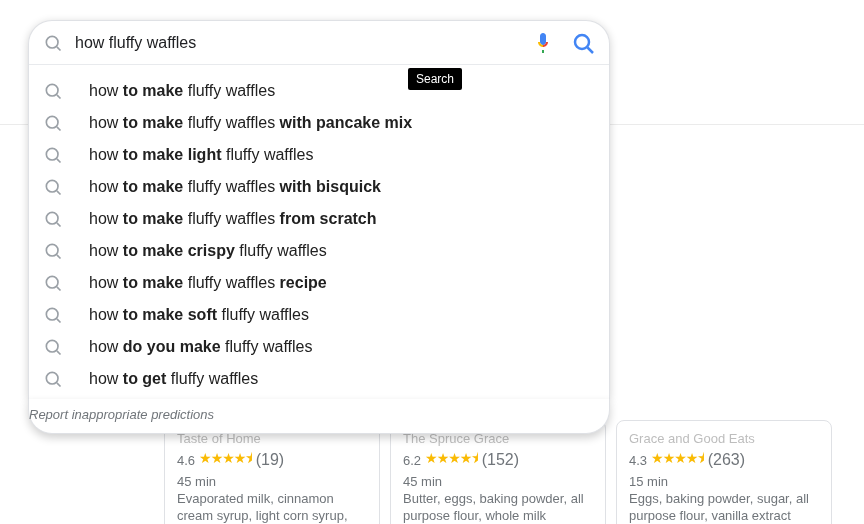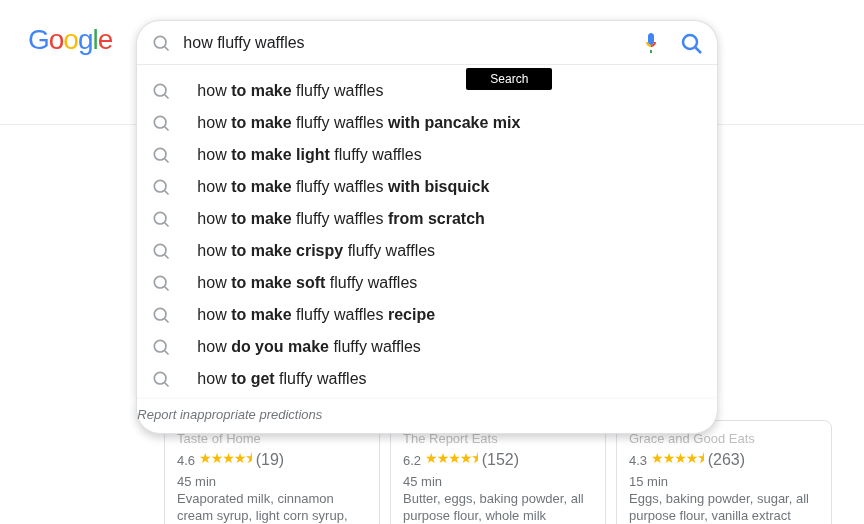--- a/index.html
+++ b/index.html
@@ -107,25 +107,25 @@
     }
     .report-link {
       font-size: 13px;
       font-style: italic;
       color: #70757a;
       cursor: pointer;
     }
     .tooltip {
       position: absolute;
       top: 48px;
-      right: 166px;
+      right: 148px;
       background: #000;
       color: #fff;
       font-size: 12px;
-      padding: 4px 24px;
+      padding: 4px 8px;
       border-radius: 2px;
       z-index: 20;
     }
     .divider {
       position: absolute;
       top: 124px;
       left: 0;
       right: 0;
       height: 1px;
       background: #ebebeb;
@@ -154,23 +154,20 @@
     .card .count { color: #70757a; font-size: 16px; }
     .card .time { color: #70757a; margin-bottom: 2px; }
     .card .ingredients { color: #70757a; line-height: 1.3; }
   </style>
 </head>
 <body>
 
 <div class="divider"></div>
 
 <div class="topbar">
-  <div class="logo">
-    <span>G</span><span>o</span><span>o</span><span>g</span><span>l</span><span>e</span>
-  </div>
 
   <div class="search-wrapper">
     <div class="search-box">
       <div class="search-row">
         <svg class="mag-icon" viewBox="0 0 24 24" fill="none" stroke="currentColor" stroke-width="2">
             <circle cx="11" cy="11" r="7"></circle>
             <line x1="21" y1="21" x2="16.65" y2="16.65"></line>
           </svg>
         <input class="search-input" value="how fluffy waffles" style="">
         <svg class="mic-icon" viewBox="0 0 24 24">
@@ -225,28 +222,28 @@
               <circle cx="11" cy="11" r="7" fill="none" stroke="currentColor" stroke-width="2"></circle>
               <line x1="21" y1="21" x2="16.65" y2="16.65" stroke="currentColor" stroke-width="2"></line>
             </svg>
             <span class="sug-text"><span>how </span><b>to make crispy</b><span> fluffy waffles</span></span>
           </div>
           <div class="sug-item">
             <svg viewBox="0 0 24 24" class="mag-icon">
               <circle cx="11" cy="11" r="7" fill="none" stroke="currentColor" stroke-width="2"></circle>
               <line x1="21" y1="21" x2="16.65" y2="16.65" stroke="currentColor" stroke-width="2"></line>
             </svg>
+            <span class="sug-text"><span>how </span><b>to make</b><span> fluffy waffles </span><b>recipe</b></span>
+          </div>
+          <div class="sug-item">
+            <svg viewBox="0 0 24 24" class="mag-icon">
+              <circle cx="11" cy="11" r="7" fill="none" stroke="currentColor" stroke-width="2"></circle>
+              <line x1="21" y1="21" x2="16.65" y2="16.65" stroke="currentColor" stroke-width="2"></line>
+            </svg>
             <span class="sug-text"><span>how </span><b>to make soft</b><span> fluffy waffles</span></span>
-          </div>
-          <div class="sug-item">
-            <svg viewBox="0 0 24 24" class="mag-icon">
-              <circle cx="11" cy="11" r="7" fill="none" stroke="currentColor" stroke-width="2"></circle>
-              <line x1="21" y1="21" x2="16.65" y2="16.65" stroke="currentColor" stroke-width="2"></line>
-            </svg>
-            <span class="sug-text"><span>how </span><b>to make</b><span> fluffy waffles </span><b>recipe</b></span>
           </div>
           <div class="sug-item">
             <svg viewBox="0 0 24 24" class="mag-icon">
               <circle cx="11" cy="11" r="7" fill="none" stroke="currentColor" stroke-width="2"></circle>
               <line x1="21" y1="21" x2="16.65" y2="16.65" stroke="currentColor" stroke-width="2"></line>
             </svg>
             <span class="sug-text"><span>how </span><b>do you make</b><span> fluffy waffles</span></span>
           </div>
           <div class="sug-item">
             <svg viewBox="0 0 24 24" class="mag-icon">
@@ -269,21 +266,21 @@
       <div class="source">Taste of Home</div>
       <div class="rating-line">
         <span class="rating-num">4.6</span>
         <span class="stars">★★★★⯨</span>
         <span class="count">(19)</span>
       </div>
       <div class="time">45 min</div>
       <div class="ingredients">Evaporated milk, cinnamon cream syrup, light corn syrup,</div>
     </div>
     <div class="card">
-      <div class="source">The Report Eats</div>
+      <div class="source">The Spruce Grace</div>
       <div class="rating-line">
         <span class="rating-num">6.2</span>
         <span class="stars">★★★★⯨</span>
         <span class="count">(152)</span>
       </div>
       <div class="time">45 min</div>
       <div class="ingredients">Butter, eggs, baking powder, all purpose flour, whole milk</div>
     </div>
     <div class="card">
       <div class="source">Grace and Good Eats</div>

